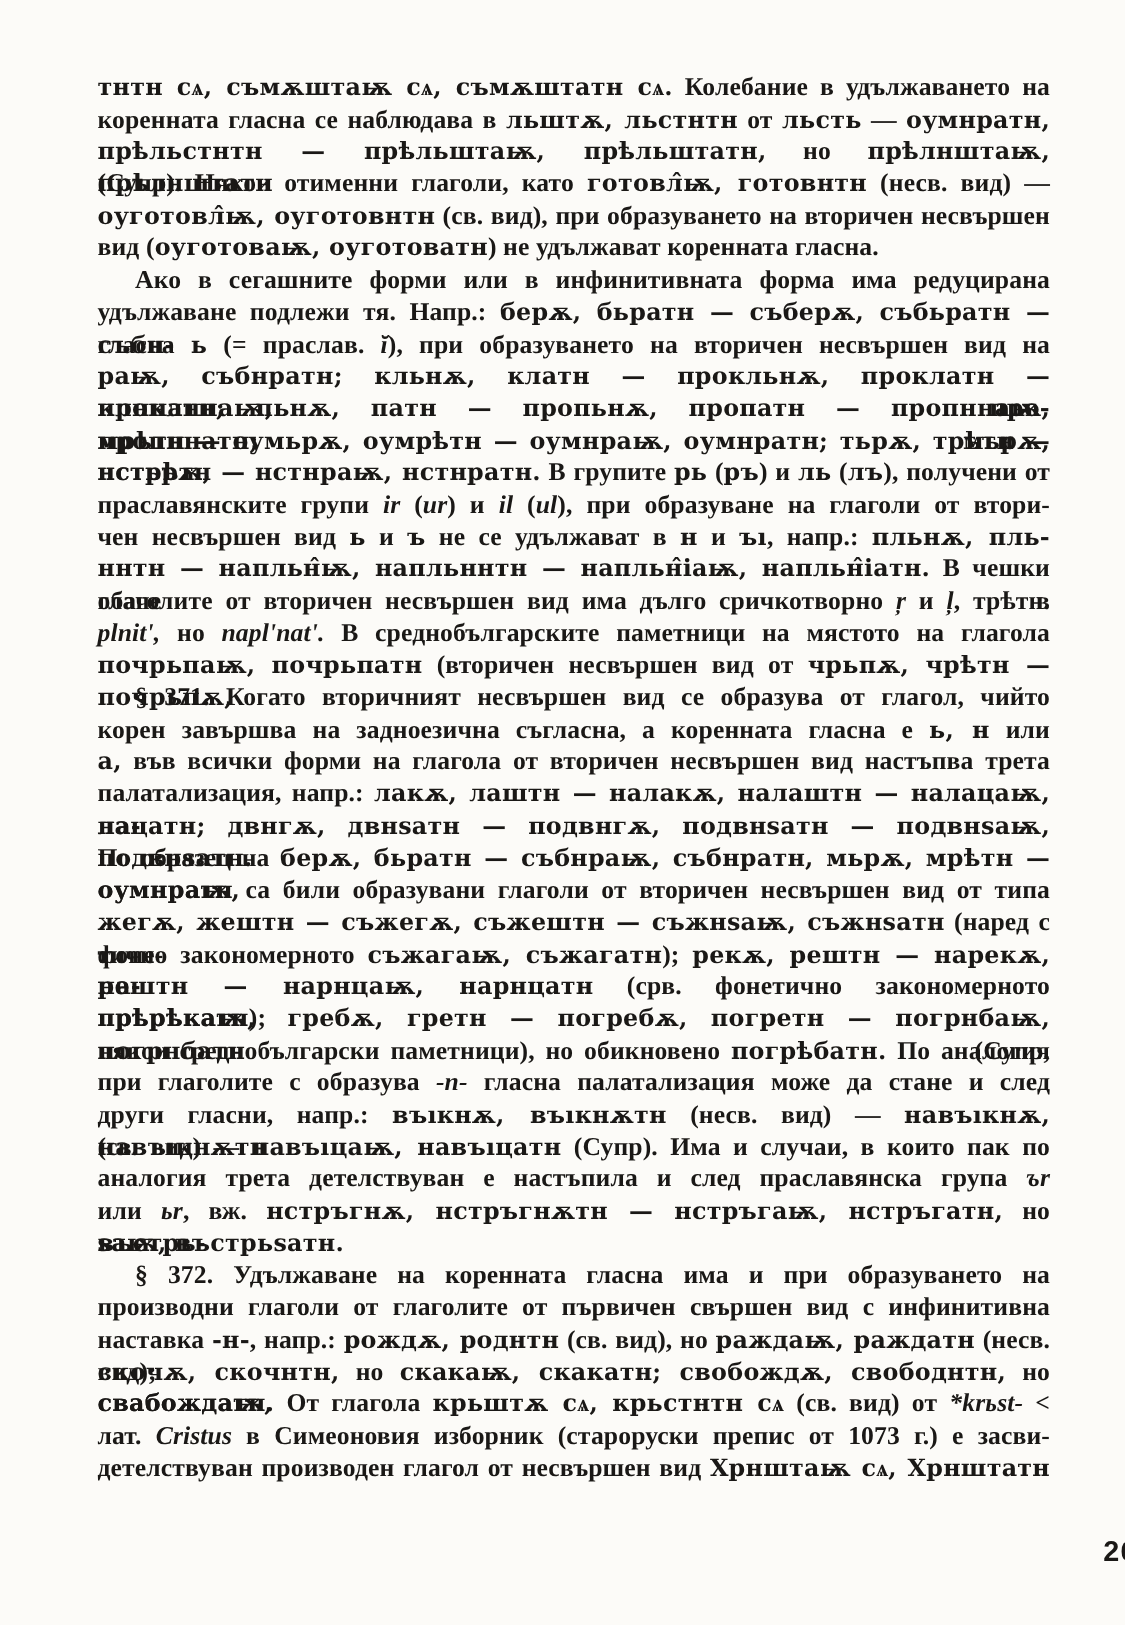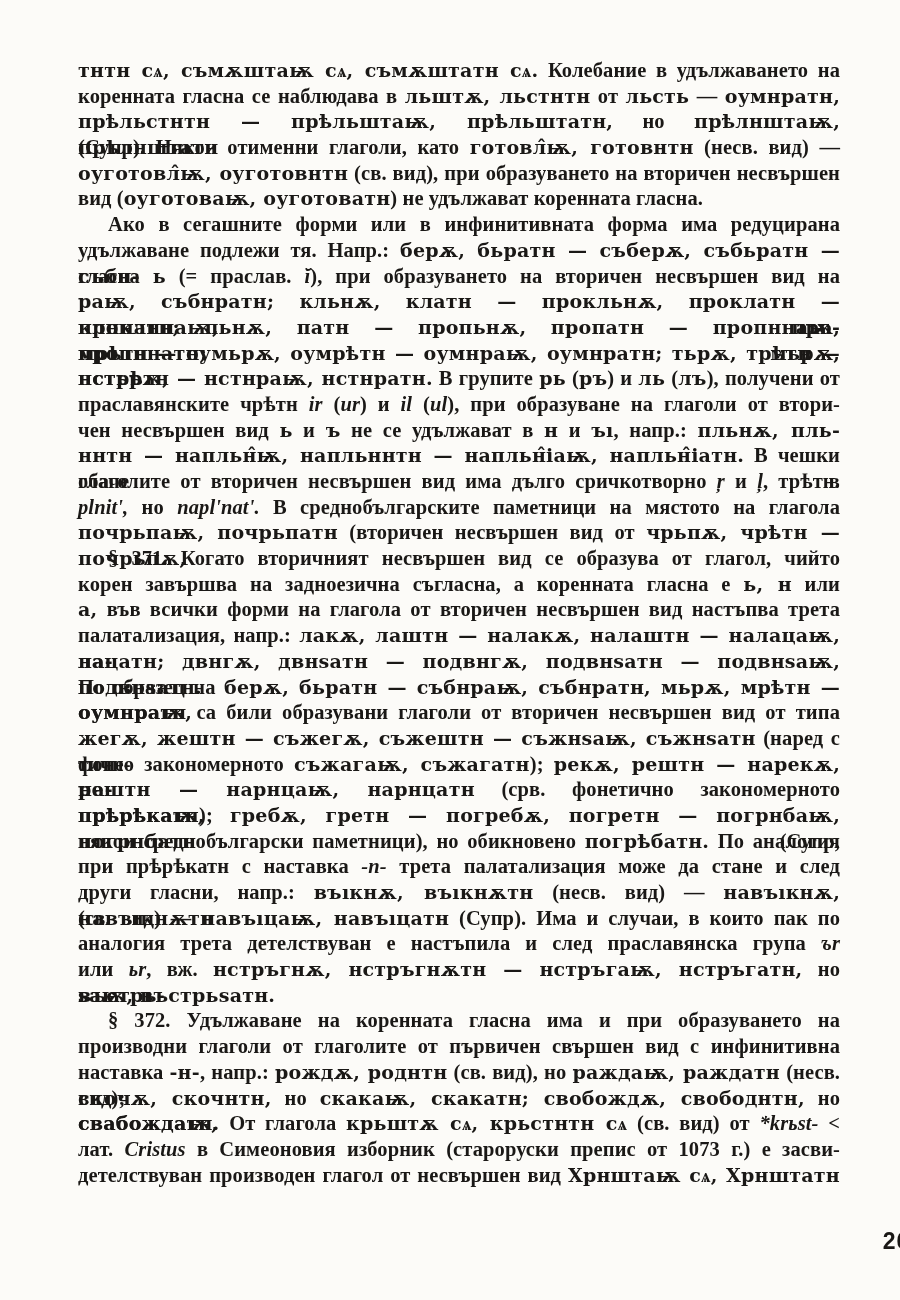--- a/index.html
+++ b/index.html
@@ -53,39 +53,39 @@
       <div class="line j"><span class="seg-n">(Супр). Някои отименни глаголи, като </span><span class="seg-o">готовл̂ѭ, готовнтн</span><span class="seg-n"> (несв. вид) —</span></div>
       <div class="line j"><span class="seg-o">оуготовл̂ѭ, оуготовнтн</span><span class="seg-n"> (св. вид), при образуването на вторичен несвършен</span></div>
       <div class="line l"><span class="seg-n">вид (</span><span class="seg-o">оуготоваѭ, оуготоватн</span><span class="seg-n">) не удължават коренната гласна.</span></div>
       <div class="line j ind"><span class="seg-n">Ако в сегашните форми или в инфинитивната форма има редуцирана</span></div>
       <div class="line j"><span class="seg-n">удължаване подлежи тя. Напр.: </span><span class="seg-o">берѫ, бьратн — съберѫ, събьратн — събн-</span></div>
       <div class="line j"><span class="seg-n">гласна </span><span class="seg-o">ь</span><span class="seg-n"> (= праслав. </span><span class="seg-i">ĭ</span><span class="seg-n">), при образуването на вторичен несвършен вид на</span></div>
       <div class="line j"><span class="seg-o">раѭ, събнратн; кльнѫ, клатн — прокльнѫ, проклатн — проклннаѭ, про-</span></div>
       <div class="line j"><span class="seg-o">клннатн; пьнѫ, патн — пропьнѫ, пропатн — пропннаѭ, пропннатн; мьрѫ,</span></div>
       <div class="line j"><span class="seg-o">мрѣтн — оумьрѫ, оумрѣтн — оумнраѭ, оумнратн; тьрѫ, трѣтн — нстьрѫ,</span></div>
       <div class="line j"><span class="seg-o">нстрѣтн — нстнраѭ, нстнратн.</span><span class="seg-n"> В групите </span><span class="seg-o">рь</span><span class="seg-n"> (</span><span class="seg-o">ръ</span><span class="seg-n">) и </span><span class="seg-o">ль</span><span class="seg-n"> (</span><span class="seg-o">лъ</span><span class="seg-n">), получени от</span></div>
-      <div class="line j"><span class="seg-n">праславянските чрѣтн </span><span class="seg-i">ir</span><span class="seg-n"> (</span><span class="seg-i">ur</span><span class="seg-n">) и </span><span class="seg-i">il</span><span class="seg-n"> (</span><span class="seg-i">ul</span><span class="seg-n">), при образуване на глаголи от втори-</span></div>
+      <div class="line j"><span class="seg-n">праславянските групи </span><span class="seg-i">ir</span><span class="seg-n"> (</span><span class="seg-i">ur</span><span class="seg-n">) и </span><span class="seg-i">il</span><span class="seg-n"> (</span><span class="seg-i">ul</span><span class="seg-n">), при образуване на глаголи от втори-</span></div>
       <div class="line j"><span class="seg-n">чен несвършен вид </span><span class="seg-o">ь</span><span class="seg-n"> и </span><span class="seg-o">ъ</span><span class="seg-n"> не се удължават в </span><span class="seg-o">н</span><span class="seg-n"> и </span><span class="seg-o">ъı</span><span class="seg-n">, напр.: </span><span class="seg-o">пльнѫ, пль-</span></div>
       <div class="line j"><span class="seg-o">ннтн — напльн̂ѭ, напльннтн — напльн̂іаѭ, напльн̂іатн.</span><span class="seg-n"> В чешки обаче в</span></div>
       <div class="line j"><span class="seg-n">глаголите от вторичен несвършен вид има дълго сричкотворно </span><span class="seg-i">ŗ</span><span class="seg-n"> и </span><span class="seg-i">ļ</span><span class="seg-n">, трѣтн.</span></div>
       <div class="line j"><span class="seg-i">plnit',</span><span class="seg-n"> но </span><span class="seg-i">napl'nat'.</span><span class="seg-n"> В среднобългарските паметници на мястото на глагола</span></div>
       <div class="line j"><span class="seg-o">почрьпаѭ, почрьпатн</span><span class="seg-n"> (вторичен несвършен вид от </span><span class="seg-o">чрьпѫ, чрѣтн — почрьпѫ,</span></div>
       <div class="line j ind"><span class="seg-n">§ 371. Когато вторичният несвършен вид се образува от глагол, чийто</span></div>
       <div class="line j"><span class="seg-n">корен завършва на задноезична съгласна, а коренната гласна е </span><span class="seg-o">ь, н</span><span class="seg-n"> или</span></div>
       <div class="line j"><span class="seg-o">а,</span><span class="seg-n"> във всички форми на глагола от вторичен несвършен вид настъпва трета</span></div>
       <div class="line j"><span class="seg-n">палатализация, напр.: </span><span class="seg-o">лакѫ, лаштн — налакѫ, налаштн — налацаѭ, на-</span></div>
       <div class="line j"><span class="seg-o">лацатн; двнгѫ, двнѕатн — подвнгѫ, подвнѕатн — подвнѕаѭ, подвнѕатн.</span></div>
       <div class="line j"><span class="seg-n">По образец на </span><span class="seg-o">берѫ, бьратн — събнраѭ, събнратн, мьрѫ, мрѣтн — оумнраѭ,</span></div>
       <div class="line j"><span class="seg-o">оумнратн</span><span class="seg-n"> са били образувани глаголи от вторичен несвършен вид от типа</span></div>
       <div class="line j"><span class="seg-o">жегѫ, жештн — съжегѫ, съжештн — съжнѕаѭ, съжнѕатн</span><span class="seg-n"> (наред с фоне-</span></div>
       <div class="line j"><span class="seg-n">тично закономерното </span><span class="seg-o">съжагаѭ, съжагатн</span><span class="seg-n">); </span><span class="seg-o">рекѫ, рештн — нарекѫ, на-</span></div>
       <div class="line j"><span class="seg-o">рештн — нарнцаѭ, нарнцатн</span><span class="seg-n"> (срв. фонетично закономерното </span><span class="seg-o">прѣрѣкаѭ,</span></div>
       <div class="line j"><span class="seg-o">прѣрѣкатн</span><span class="seg-n">); </span><span class="seg-o">гребѫ, гретн — погребѫ, погретн — погрнбаѭ, погрнбатн</span><span class="seg-n"> (Супр,</span></div>
       <div class="line j"><span class="seg-n">някои среднобългарски паметници), но обикновено </span><span class="seg-o">погрѣбатн.</span><span class="seg-n"> По аналогия</span></div>
-      <div class="line j"><span class="seg-n">при прѣрѣкатн с наставка </span><span class="seg-i">-n-</span><span class="seg-n"> трета палатализация може да стане и след</span></div>
+      <div class="line j"><span class="seg-n">при глаголите с образува </span><span class="seg-i">-n-</span><span class="seg-n"> гласна палатализация може да стане и след</span></div>
       <div class="line j"><span class="seg-n">други гласни, напр.: </span><span class="seg-o">въıкнѫ, въıкнѫтн</span><span class="seg-n"> (несв. вид) — </span><span class="seg-o">навъıкнѫ, навъıкнѫтн</span></div>
       <div class="line j"><span class="seg-n">(св. вид) — </span><span class="seg-o">навъıцаѭ, навъıцатн</span><span class="seg-n"> (Супр). Има и случаи, в които пак по</span></div>
       <div class="line j"><span class="seg-n">аналогия трета детелствуван е настъпила и след праславянска група </span><span class="seg-i">ъr</span></div>
       <div class="line j"><span class="seg-n">или </span><span class="seg-i">ьr</span><span class="seg-n">, вж. </span><span class="seg-o">нстръгнѫ, нстръгнѫтн — нстръгаѭ, нстръгатн,</span><span class="seg-n"> но </span><span class="seg-o">въстрь-</span></div>
       <div class="line l"><span class="seg-o">ѕаѭ, въстрьѕатн.</span></div>
       <div class="line j ind"><span class="seg-n">§ 372. Удължаване на коренната гласна има и при образуването на</span></div>
       <div class="line j"><span class="seg-n">производни глаголи от глаголите от първичен свършен вид с инфинитивна</span></div>
       <div class="line j"><span class="seg-n">наставка </span><span class="seg-o">-н-</span><span class="seg-n">, напр.: </span><span class="seg-o">рождѫ, роднтн</span><span class="seg-n"> (св. вид), но </span><span class="seg-o">раждаѭ, раждатн</span><span class="seg-n"> (несв. вид);</span></div>
       <div class="line j"><span class="seg-o">скочѫ, скочнтн,</span><span class="seg-n"> но </span><span class="seg-o">скакаѭ, скакатн; свобождѫ, свободнтн,</span><span class="seg-n"> но </span><span class="seg-o">свабождаѭ,</span></div>
       <div class="line j"><span class="seg-o">свабождатн.</span><span class="seg-n"> От глагола </span><span class="seg-o">крьштѫ сѧ, крьстнтн сѧ</span><span class="seg-n"> (св. вид) от </span><span class="seg-i">*krьst-</span><span class="seg-n"> &lt;</span></div>

